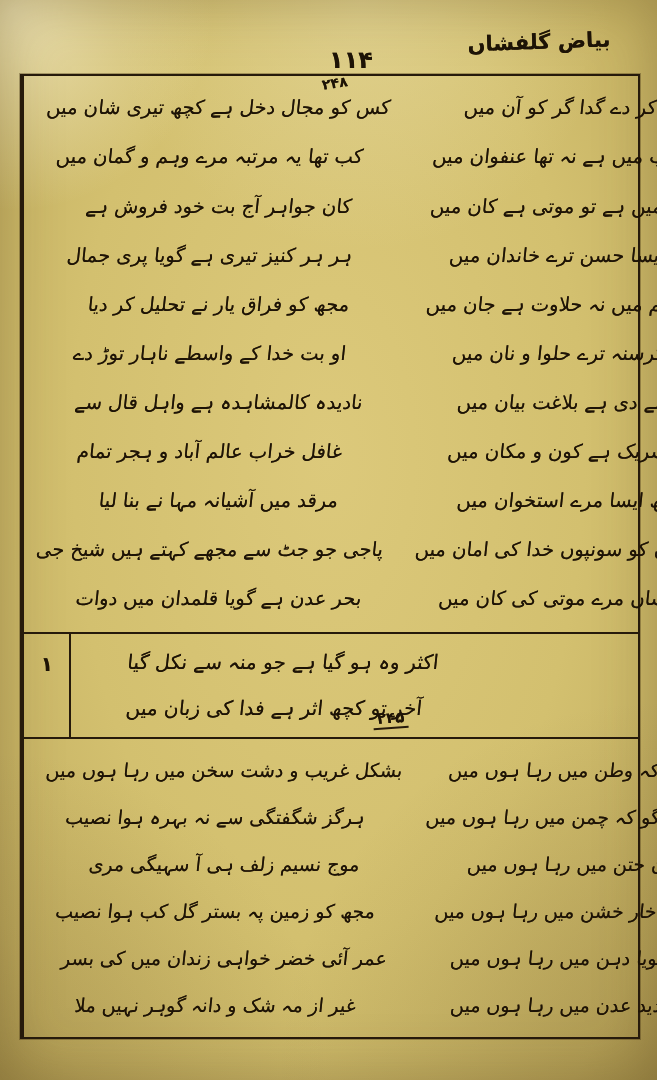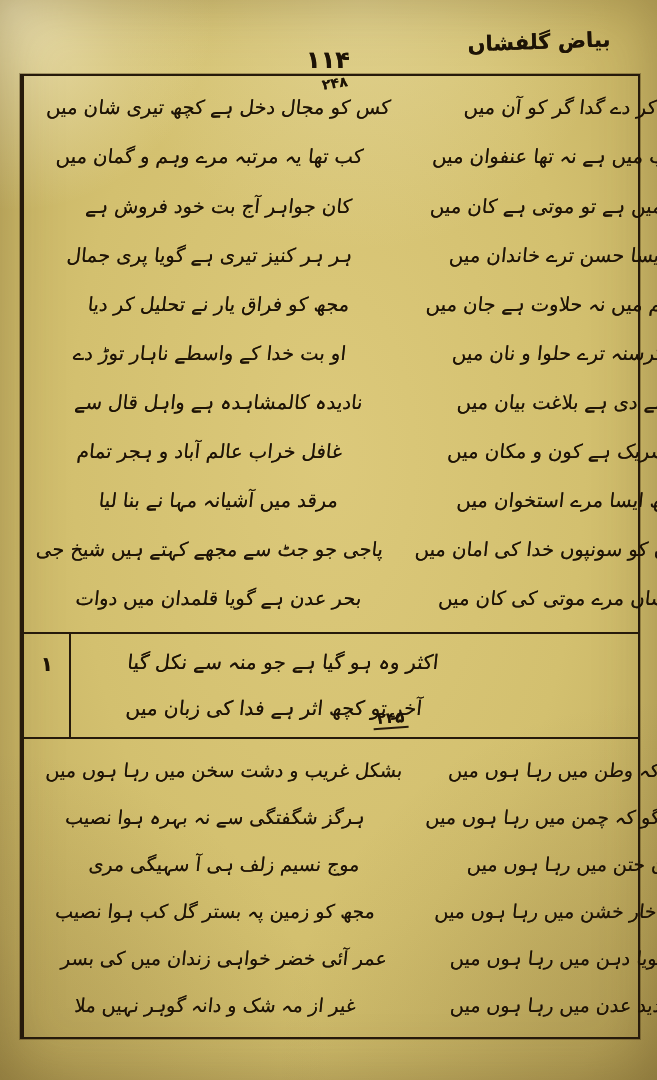--- a/index.html
+++ b/index.html
@@ -17,21 +17,21 @@
   }
   .ink{color:#1d1306;text-shadow:0 0 .6px rgba(40,25,5,.8);}
   
   .header-title{
     position:absolute;top:30px;right:28px;width:180px;
     font-size:21px;font-weight:bold;text-align:center;
     transform:rotate(-2deg);letter-spacing:1px;
   }
   .page-number{
     position:absolute;top:46px;left:283px;width:90px;
-    font-size:24px;font-weight:bold;text-align:center;
+    font-size:24px;font-weight:bold;text-align:right;
   }
   
   .frame{
     position:absolute;left:20px;top:74px;width:620px;height:965px;
     border:2px solid #261a0b;box-sizing:border-box;
     box-shadow:0 0 0 1px rgba(60,42,15,.35);
     display:flex;flex-direction:column;
   }
   .top-block{height:556px;display:flex;flex-direction:row-reverse;}
   .bottom-block{flex:1;display:flex;flex-direction:row-reverse;}

